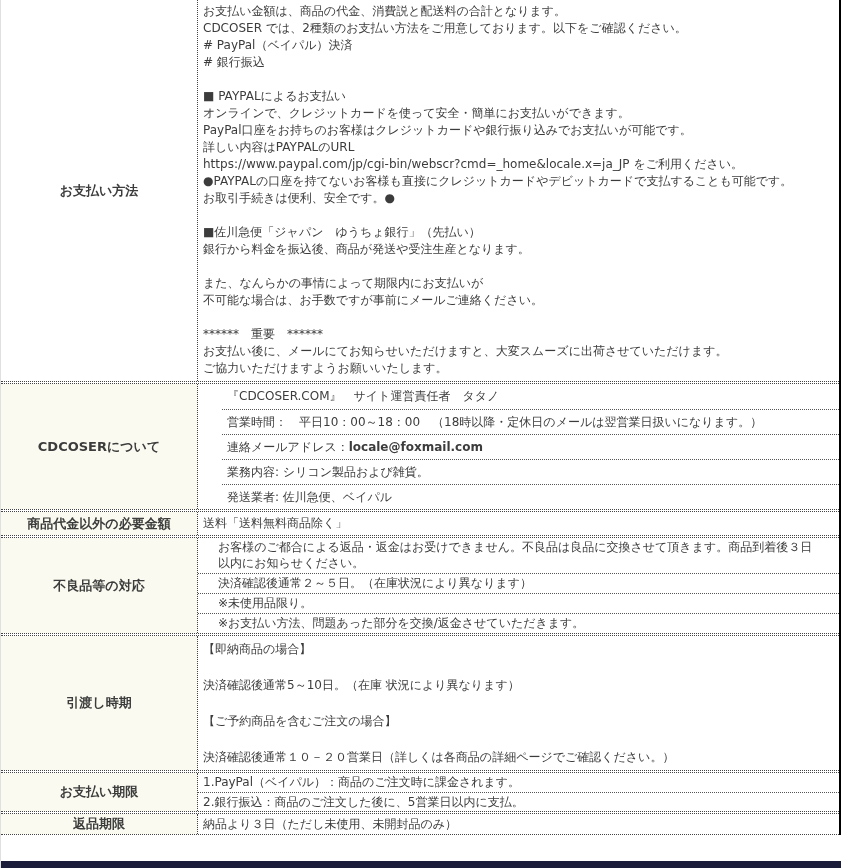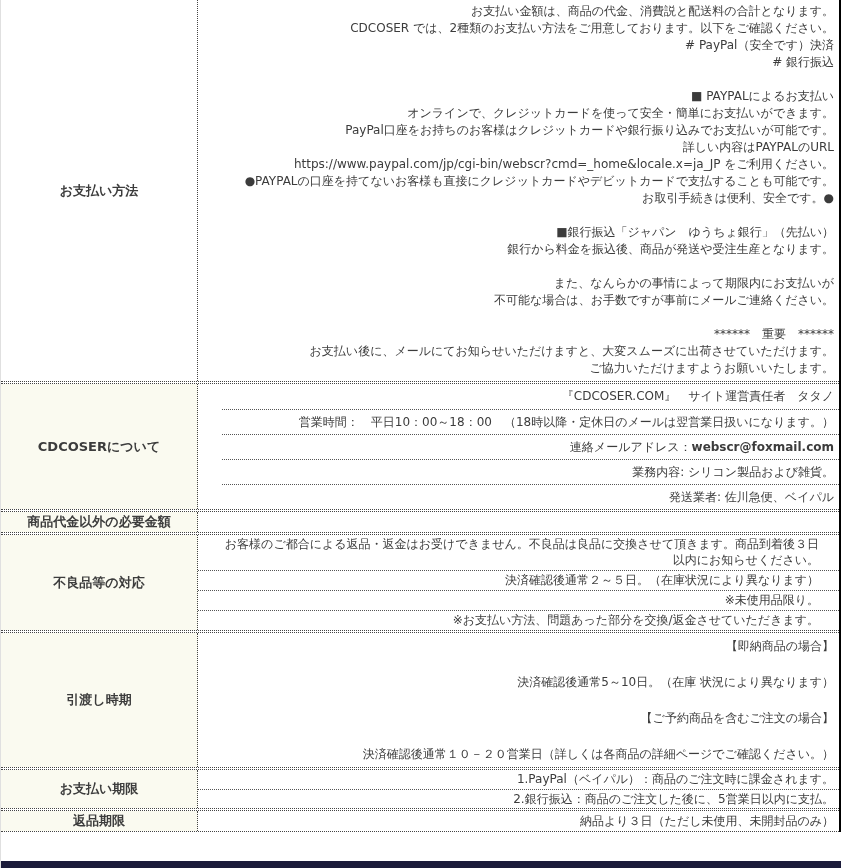--- a/index.html
+++ b/index.html
@@ -6,21 +6,21 @@
   body{font-family:"DejaVu Sans","Liberation Sans",sans-serif;color:#3c3c3c;}
   .page{position:relative;width:841px;height:868px;overflow:hidden;box-sizing:border-box;
         border-left:1px solid #e0e0e0;}
   .tbl{width:100%;box-sizing:border-box;border-right:2px solid #000;display:flex;flex-direction:column;}
   .trow{display:flex;border-bottom:1px dotted #444;box-sizing:border-box;}
   .trow + .trow{border-top:1px dotted #444;margin-top:1px;}
   .hdr{flex:0 0 197px;width:197px;background:#fafaf0;border-right:1px dotted #444;
        display:flex;align-items:center;justify-content:center;text-align:left;
        font-weight:bold;font-size:13px;line-height:16px;padding:2px;box-sizing:border-box;}
   .contentcol{flex:1;display:flex;flex-direction:column;min-width:0;}
-  .cell{padding:2px 5px;font-size:12px;line-height:17px;box-sizing:border-box;flex:1 0 auto;text-align:right;}
+  .cell{padding:2px 5px;font-size:12px;line-height:17px;box-sizing:border-box;flex:1 0 auto;}
   .cell + .cell{border-top:1px dotted #555;}
   .line{white-space:pre-wrap;word-break:break-all;min-height:1em;}
   .blank{height:17px;}
   .b{font-weight:bold;}
   
   [data-row="payment-method"] .hdr{background:#ffffff;}
   [data-row="payment-method"] .cell{padding:3px 5px 4px;}
   [data-row="about-cdcoser"] .cell{min-height:25px;display:flex;flex-direction:column;justify-content:center;padding:3px 5px;margin-left:24px;}
   [data-row="extra-fees"] .cell,
   [data-row="shipping-fee"] .cell{min-height:23px;display:flex;flex-direction:column;justify-content:center;}
@@ -35,32 +35,32 @@
 <body>
 
 <div class="page">
   <div class="tbl">
       <div class="trow" data-row="payment-method">
         <div class="hdr">お支払い方法</div>
         <div class="contentcol">
           <div class="cell">
             <div class="line">お支払い金額は、商品の代金、消費説と配送料の合計となります。</div>
             <div class="line">CDCOSER では、2種類のお支払い方法をご用意しております。以下をご確認ください。</div>
-            <div class="line"># PayPal（安全です）決済</div>
+            <div class="line"># PayPal（ベイパル）決済</div>
             <div class="line"># 銀行振込</div>
             <div class="line blank"></div>
             <div class="line">■ PAYPALによるお支払い</div>
             <div class="line">オンラインで、クレジットカードを使って安全・簡単にお支払いができます。</div>
             <div class="line">PayPal口座をお持ちのお客様はクレジットカードや銀行振り込みでお支払いが可能です。</div>
             <div class="line">詳しい内容はPAYPALのURL</div>
             <div class="line">https://www.paypal.com/jp/cgi-bin/webscr?cmd=_home&amp;locale.x=ja_JP をご利用ください。</div>
             <div class="line">●PAYPALの口座を持てないお客様も直接にクレジットカードやデビットカードで支払することも可能です。</div>
             <div class="line">お取引手続きは便利、安全です。●</div>
             <div class="line blank"></div>
-            <div class="line">■銀行振込「ジャパン　ゆうちょ銀行」（先払い）</div>
+            <div class="line">■佐川急便「ジャパン　ゆうちょ銀行」（先払い）</div>
             <div class="line">銀行から料金を振込後、商品が発送や受注生産となります。</div>
             <div class="line blank"></div>
             <div class="line">また、なんらかの事情によって期限内にお支払いが</div>
             <div class="line">不可能な場合は、お手数ですが事前にメールご連絡ください。</div>
             <div class="line blank"></div>
             <div class="line">******　重要　******</div>
             <div class="line">お支払い後に、メールにてお知らせいただけますと、大変スムーズに出荷させていただけます。</div>
             <div class="line">ご協力いただけますようお願いいたします。</div>
           </div>
         </div>
@@ -68,32 +68,37 @@
       <div class="trow" data-row="about-cdcoser">
         <div class="hdr">CDCOSERについて</div>
         <div class="contentcol">
           <div class="cell">
             <div class="line">『CDCOSER.COM』　サイト運営責任者　タタノ</div>
           </div>
           <div class="cell">
             <div class="line">営業時間：　平日10：00～18：00　（18時以降・定休日のメールは翌営業日扱いになります。）</div>
           </div>
           <div class="cell">
-            <div class="line"><span>連絡メールアドレス：</span><span class="b">webscr@foxmail.com</span></div>
+            <div class="line"><span>連絡メールアドレス：</span><span class="b">locale@foxmail.com</span></div>
           </div>
           <div class="cell">
             <div class="line">業務内容: シリコン製品および雑貨。</div>
           </div>
           <div class="cell">
             <div class="line">発送業者: 佐川急便、ベイパル</div>
           </div>
         </div>
       </div>
       <div class="trow" data-row="extra-fees">
         <div class="hdr">商品代金以外の必要金額</div>
+        <div class="contentcol">
+          <div class="cell">
+            <div class="line">送料「送料無料商品除く」</div>
+          </div>
+        </div>
       </div>
       <div class="trow" data-row="defective-items">
         <div class="hdr">不良品等の対応</div>
         <div class="contentcol">
           <div class="cell">
             <div class="line">お客様のご都合による返品・返金はお受けできません。不良品は良品に交換させて頂きます。商品到着後３日以内にお知らせください。</div>
           </div>
           <div class="cell">
             <div class="line">決済確認後通常２～５日。（在庫状況により異なります）</div>
           </div>

